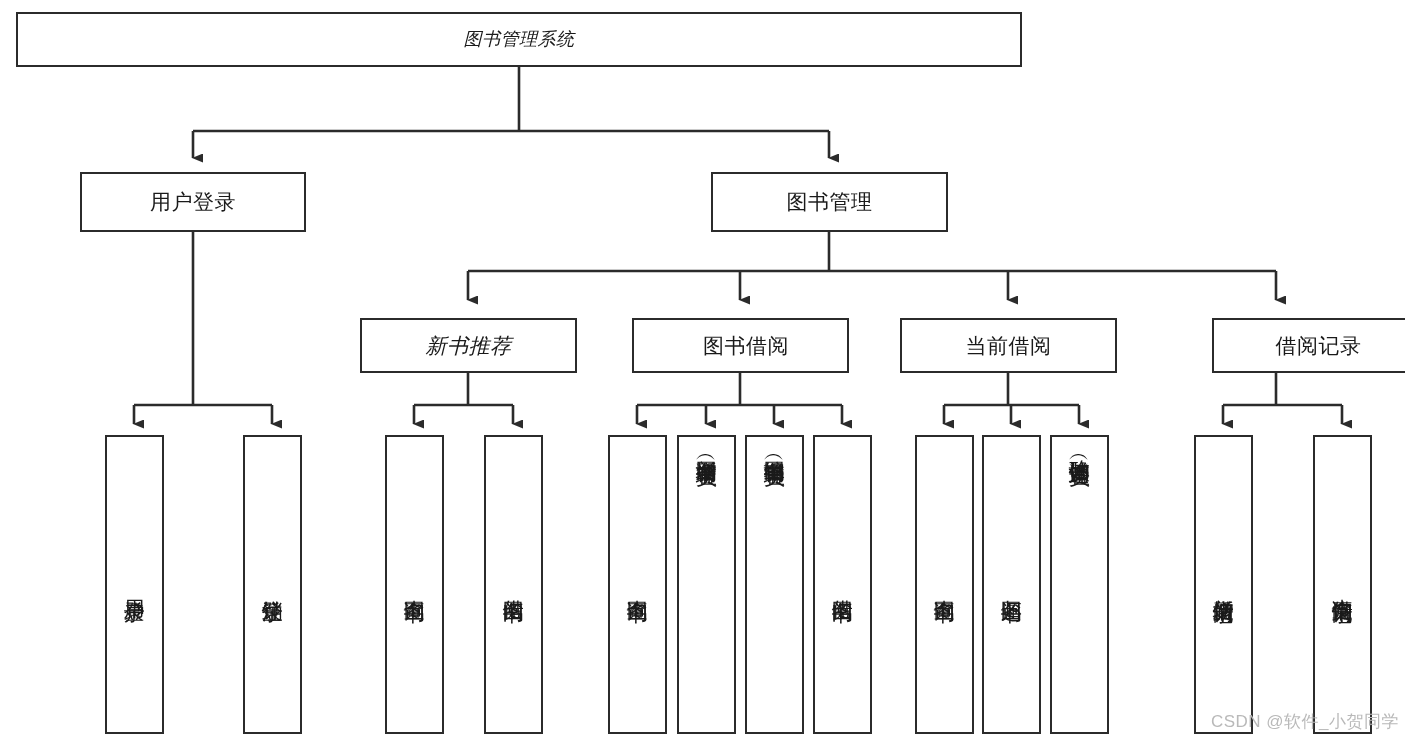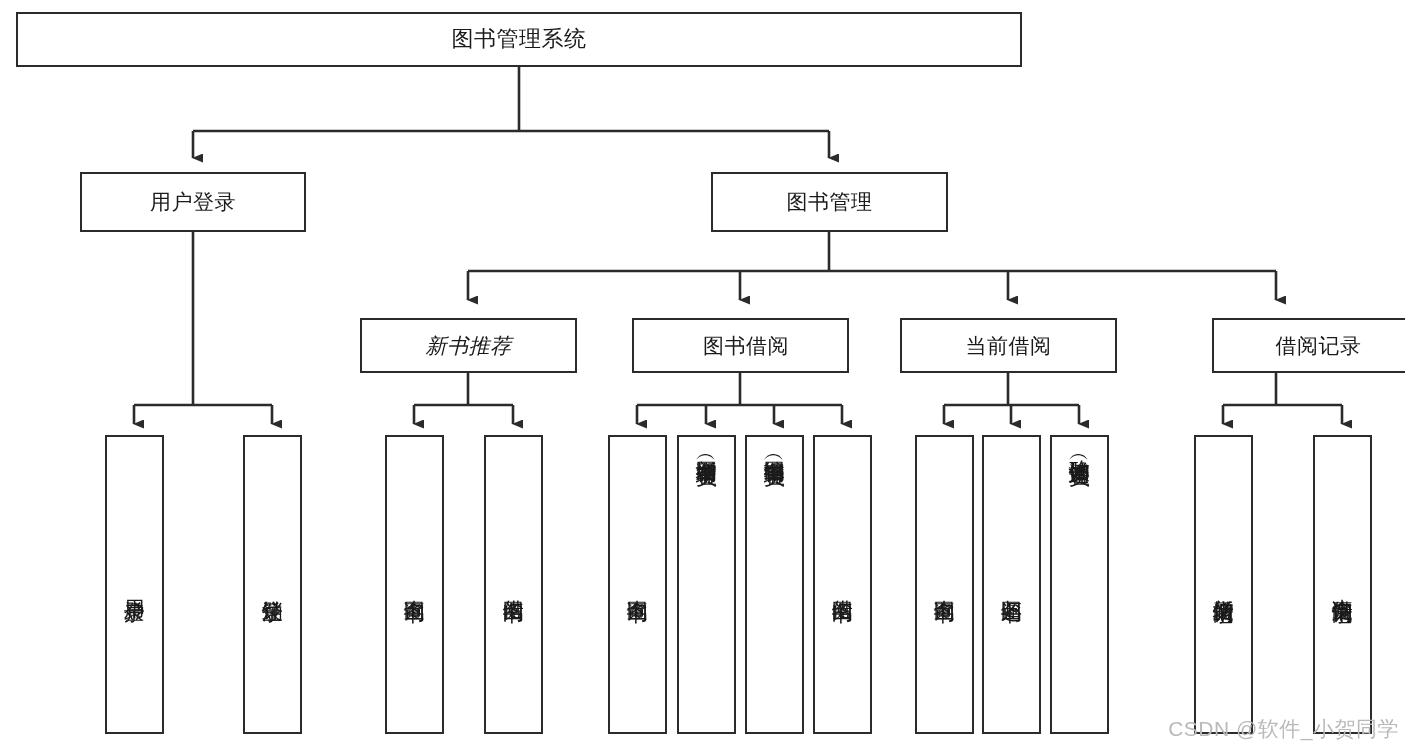--- a/index.html
+++ b/index.html
@@ -36,21 +36,22 @@
     justify-content: center;
     color: #1a1a1a;
   }
   .node.horiz {
     font-size: 21px;
     line-height: 1.1;
     letter-spacing: 0.5px;
     white-space: nowrap;
   }
   .node.root {
-    font-size: 22px;
+    font-size: 18px;
+    font-style: italic;
   }
   .node.vert {
     writing-mode: vertical-rl;
     text-orientation: upright;
     font-size: 21px;
     line-height: 1.12;
     letter-spacing: 1px;
     padding: 4px 0;
     align-items: center;
     justify-content: center;
@@ -58,22 +59,22 @@
   .node.vert.topalign {
     justify-content: flex-start;
     padding-top: 6px;
   }
   .node-label {
     display: block;
   }
   .watermark {
     position: absolute;
     right: 6px;
-    bottom: 4px;
-    font-size: 21px;
+    bottom: 14px;
+    font-size: 17px;
     color: #b9b9b9;
     white-space: nowrap;
     letter-spacing: 0.5px;
   }
 </style>
 </head>
 <body>
 
 <div id="canvas">
 

